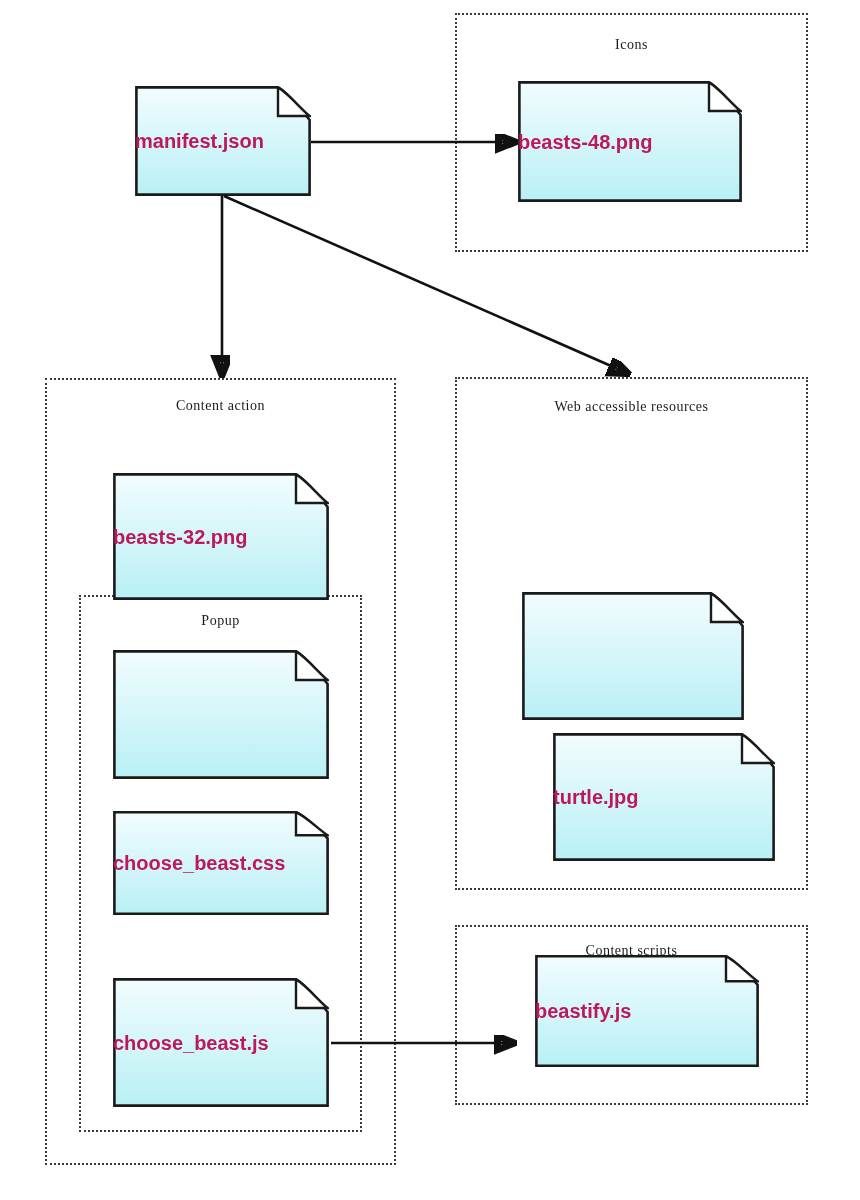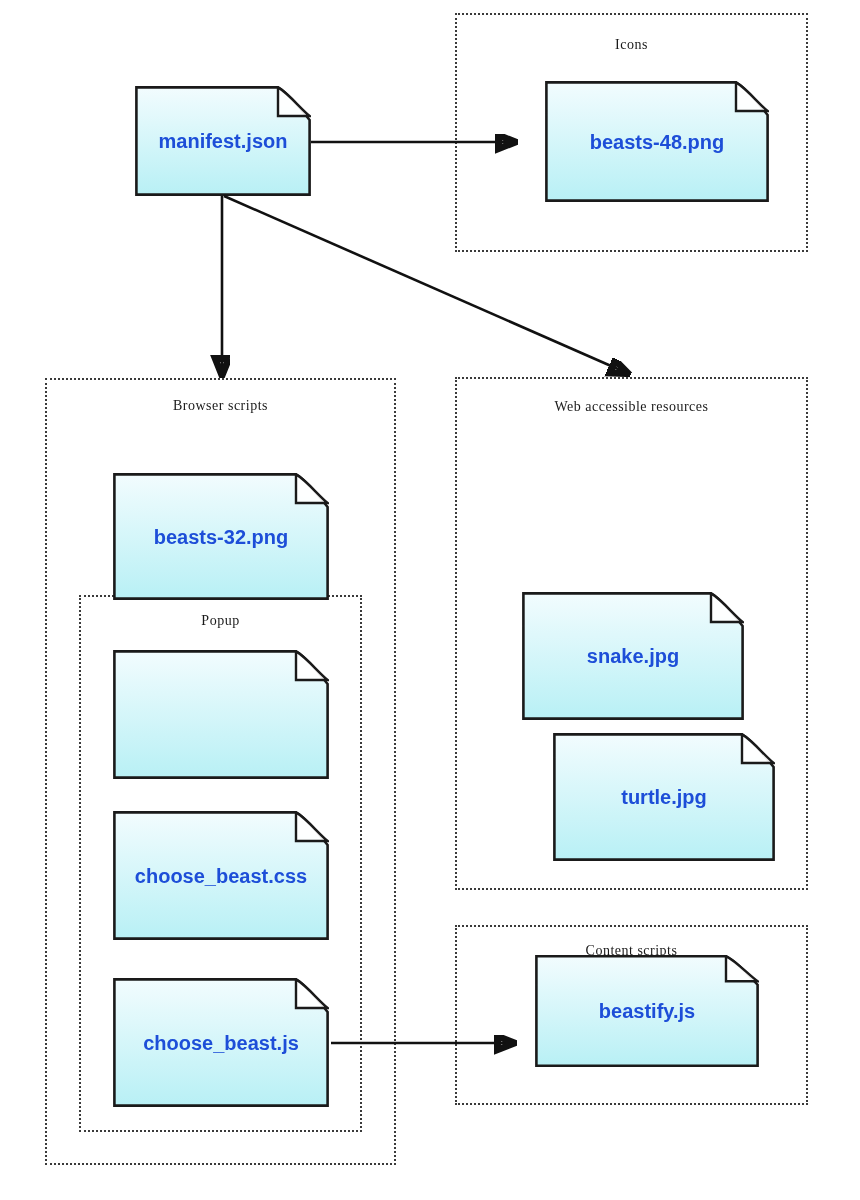--- a/index.html
+++ b/index.html
@@ -31,42 +31,42 @@
   .node{
     position:absolute;
     box-sizing:border-box;
   }
   .node svg{position:absolute;left:0;top:0;width:100%;height:100%;display:block;}
   .node .node-label{
     position:absolute;
     left:0;right:0;
     top:50%;
     transform:translateY(-50%);
-    text-align:center;
+    text-align:left;
     font-family:"Liberation Sans", sans-serif;
     font-weight:bold;
     font-size:20px;
-    color:#1d4ed8;
+    color:#be185d;
     white-space:nowrap;
     pointer-events:none;
   }
 
   
   #arrows{position:absolute;left:0;top:0;width:860px;height:1200px;pointer-events:none;}
   #arrows line, #arrows path{stroke:#111111;stroke-width:2.6;fill:none;}
 </style>
 </head>
 <body>
 
 <div id="stage">
     <div class="group" style="left: 455px; top: 13px; width: 353px; height: 239px;">
       <div class="group-label" style="top: 22px;">Icons</div>
     </div>
     <div class="group" style="left: 45px; top: 378px; width: 351px; height: 787px;">
-      <div class="group-label" style="top: 18px;">Browser scripts</div>
+      <div class="group-label" style="top: 18px;">Content action</div>
     </div>
     <div class="group" style="left: 79px; top: 595px; width: 283px; height: 537px;">
       <div class="group-label" style="top: 16px;">Popup</div>
     </div>
     <div class="group" style="left: 455px; top: 377px; width: 353px; height: 513px;">
       <div class="group-label" style="top: 20px;">Web accessible resources</div>
     </div>
     <div class="group" style="left: 455px; top: 925px; width: 353px; height: 180px;">
       <div class="group-label" style="top: 16px; font-family: Liberation Serif, serif;">Content scripts</div>
     </div>
@@ -76,21 +76,21 @@
           <linearGradient id="grad-manifest" x1="0" y1="0" x2="0" y2="1">
             <stop offset="0%" stop-color="#f2fcfe"></stop>
             <stop offset="100%" stop-color="#b8f0f5"></stop>
           </linearGradient>
         </defs>
         <path d="M1.4,1.4 H143 C153,7.04 166,23.04 174.6,34 V108.6 H1.4 Z" fill="url(#grad-manifest)" stroke="#1a1a1a" stroke-width="2.6" stroke-linejoin="miter" vector-effect="non-scaling-stroke"></path>
         <path d="M143,1.4 V30 H174.6 C166,23.04 153,7.04 143,1.4 Z" fill="#ffffff" fill-opacity="0.92" stroke="#1a1a1a" stroke-width="2.4" vector-effect="non-scaling-stroke"></path>
       </svg>
       <div class="node-label">manifest.json</div>
     </div>
-    <div class="node" style="left: 518px; top: 81px; width: 224px; height: 121px; margin-left: 27px;">
+    <div class="node" style="left: 518px; top: 81px; width: 224px; height: 121px;">
       <svg viewBox="0 0 224 121" preserveAspectRatio="none">
         <defs>
           <linearGradient id="grad-beasts-48" x1="0" y1="0" x2="0" y2="1">
             <stop offset="0%" stop-color="#f2fcfe"></stop>
             <stop offset="100%" stop-color="#b8f0f5"></stop>
           </linearGradient>
         </defs>
         <path d="M1.4,1.4 H191 C201,7.04 214,23.04 222.6,34 V119.6 H1.4 Z" fill="url(#grad-beasts-48)" stroke="#1a1a1a" stroke-width="2.6" stroke-linejoin="miter" vector-effect="non-scaling-stroke"></path>
         <path d="M191,1.4 V30 H222.6 C214,23.04 201,7.04 191,1.4 Z" fill="#ffffff" fill-opacity="0.92" stroke="#1a1a1a" stroke-width="2.4" vector-effect="non-scaling-stroke"></path>
       </svg>
@@ -114,21 +114,21 @@
         <defs>
           <linearGradient id="grad-choose-beast-html" x1="0" y1="0" x2="0" y2="1">
             <stop offset="0%" stop-color="#f2fcfe"></stop>
             <stop offset="100%" stop-color="#b8f0f5"></stop>
           </linearGradient>
         </defs>
         <path d="M1.4,1.4 H183 C193,7.04 206,23.04 214.6,34 V127.6 H1.4 Z" fill="url(#grad-choose-beast-html)" stroke="#1a1a1a" stroke-width="2.6" stroke-linejoin="miter" vector-effect="non-scaling-stroke"></path>
         <path d="M183,1.4 V30 H214.6 C206,23.04 193,7.04 183,1.4 Z" fill="#ffffff" fill-opacity="0.92" stroke="#1a1a1a" stroke-width="2.4" vector-effect="non-scaling-stroke"></path>
       </svg>
     </div>
-    <div class="node" style="left: 113px; top: 811px; width: 216px; height: 129px; border-radius: 25px;">
+    <div class="node" style="left: 113px; top: 811px; width: 216px; height: 104px; border-radius: 25px;">
       <svg viewBox="0 0 216 129" preserveAspectRatio="none">
         <defs>
           <linearGradient id="grad-choose-beast-css" x1="0" y1="0" x2="0" y2="1">
             <stop offset="0%" stop-color="#f2fcfe"></stop>
             <stop offset="100%" stop-color="#b8f0f5"></stop>
           </linearGradient>
         </defs>
         <path d="M1.4,1.4 H183 C193,7.04 206,23.04 214.6,34 V127.6 H1.4 Z" fill="url(#grad-choose-beast-css)" stroke="#1a1a1a" stroke-width="2.6" stroke-linejoin="miter" vector-effect="non-scaling-stroke"></path>
         <path d="M183,1.4 V30 H214.6 C206,23.04 193,7.04 183,1.4 Z" fill="#ffffff" fill-opacity="0.92" stroke="#1a1a1a" stroke-width="2.4" vector-effect="non-scaling-stroke"></path>
       </svg>
@@ -151,21 +151,20 @@
       <svg viewBox="0 0 222 128" preserveAspectRatio="none">
         <defs>
           <linearGradient id="grad-snake" x1="0" y1="0" x2="0" y2="1">
             <stop offset="0%" stop-color="#f2fcfe"></stop>
             <stop offset="100%" stop-color="#b8f0f5"></stop>
           </linearGradient>
         </defs>
         <path d="M1.4,1.4 H189 C199,7.04 212,23.04 220.6,34 V126.6 H1.4 Z" fill="url(#grad-snake)" stroke="#1a1a1a" stroke-width="2.6" stroke-linejoin="miter" vector-effect="non-scaling-stroke"></path>
         <path d="M189,1.4 V30 H220.6 C212,23.04 199,7.04 189,1.4 Z" fill="#ffffff" fill-opacity="0.92" stroke="#1a1a1a" stroke-width="2.4" vector-effect="non-scaling-stroke"></path>
       </svg>
-      <div class="node-label">snake.jpg</div>
     </div>
     <div class="node" style="left: 522px; top: 733px; width: 222px; height: 128px; margin-left: 31px;">
       <svg viewBox="0 0 222 128" preserveAspectRatio="none">
         <defs>
           <linearGradient id="grad-turtle" x1="0" y1="0" x2="0" y2="1">
             <stop offset="0%" stop-color="#f2fcfe"></stop>
             <stop offset="100%" stop-color="#b8f0f5"></stop>
           </linearGradient>
         </defs>
         <path d="M1.4,1.4 H189 C199,7.04 212,23.04 220.6,34 V126.6 H1.4 Z" fill="url(#grad-turtle)" stroke="#1a1a1a" stroke-width="2.6" stroke-linejoin="miter" vector-effect="non-scaling-stroke"></path>

